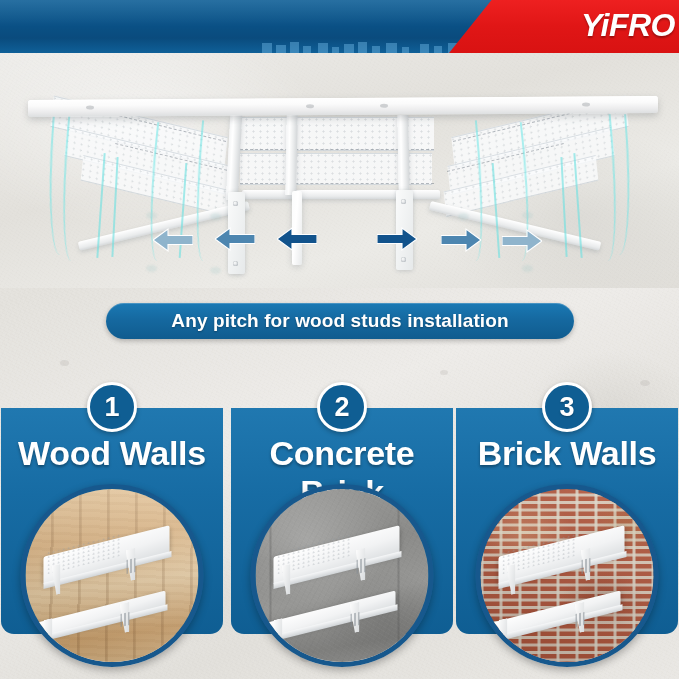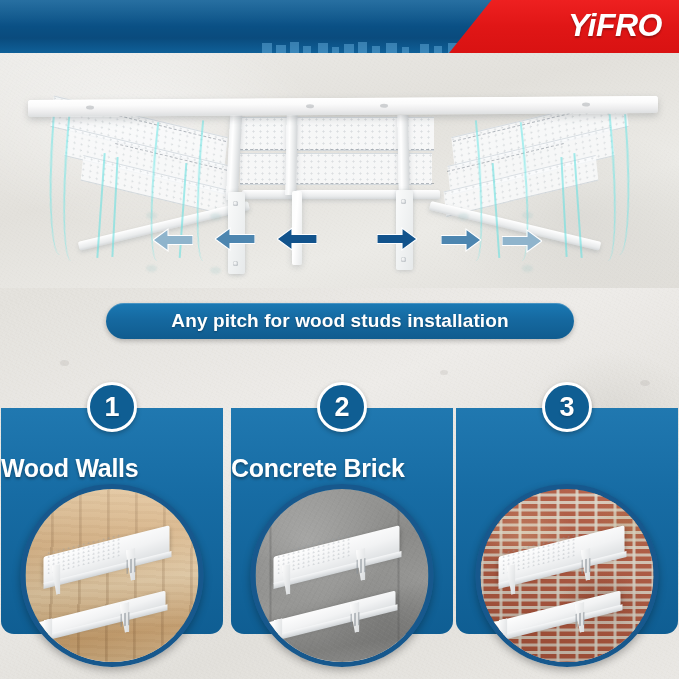--- a/index.html
+++ b/index.html
@@ -60,21 +60,21 @@
     color: #ffffff;
     font-family: "Liberation Sans", sans-serif;
     text-shadow: 0 2px 3px rgba(0,0,0,.45), 0 0 1px rgba(0,0,0,.5);
   }
   .logo-shape {
     position: absolute; top: 0; right: 0; height: 53px; width: 230px;
     background: linear-gradient(180deg, #ee2020 0%, #e01616 50%, #d91212 100%);
     clip-path: polygon(18.5% 0%, 100% 0%, 100% 100%, 0% 100%);
   }
   .logo-text {
-    position: absolute; top: 7px; right: 17px;
+    position: absolute; top: 7px; right: 4px;
     font-size: 32px; font-weight: bold; font-style: italic;
     letter-spacing: -.5px;
     color: #ffffff;
     font-family: "Liberation Sans", sans-serif;
     text-shadow: 0 2px 2px rgba(0,0,0,.3);
   }
 
   
   .hero {
     position: absolute; left: 0; top: 53px; width: 679px; height: 235px;
@@ -223,22 +223,23 @@
     position: absolute; top: 408px; width: 222px; height: 226px;
     background: linear-gradient(180deg, #2078b0 0%, #176ca4 38%, #0f5e93 100%);
     border-radius: 0 0 13px 13px;
     overflow: visible;
   }
   .card-1 { left: 1px; }
   .card-2 { left: 231px; }
   .card-3 { left: 456px; }
 
   .card-title {
-    position: absolute; left: 0; top: 46px; width: 100%;
-    color: #ffffff; font-size: 25px; font-weight: bold;
+    position: absolute; left: 0; top: 26px; width: 100%;
+    text-align: center;
+    color: #ffffff; font-size: 34px; font-weight: bold;
     letter-spacing: -.3px;
     font-family: "Liberation Sans", sans-serif;
     text-shadow: 0 2px 3px rgba(0,0,0,.35);
   }
 
   .badge {
     position: absolute; left: 50%; top: -26px;
     transform: translateX(-50%);
     width: 50px; height: 50px; border-radius: 50%;
     background: #0f5e93;
@@ -540,20 +541,21 @@
         <div class="ms-brkt" style="left:94px; top:114px; width:10px; height:30px; transform:skewY(-14deg); clip-path:polygon(0 0,100% 0,100% 100%,55% 100%);"></div>
         <div class="ms-slots" style="left:95px; top:124px; width:9px; height:13px; transform:skewY(-14deg);"></div>
       </div>
     </div>
   </div>
 
   <div class="card card-3">
     <div class="badge">
       <span>3</span>
     </div>
+    <div class="card-title">Brick Walls</div>
     <div class="photo-circle">
       <div class="photo-inner">
         <div class="tex-brick"></div>
         <div class="ms-top" style="left:18px; top:52px; width:126px; height:28px; transform:skewY(-14deg); border-radius:2px;"></div>
         <div class="ms-mesh" style="left:22px; top:54px; width:74px;  height:22px; transform:skewY(-14deg);"></div>
         <div class="ms-edge" style="left:18px; top:78px; width:128px; height:6px;  transform:skewY(-14deg);"></div>
         <div class="ms-brkt" style="left:26px; top:76px; width:9px;  height:30px; transform:skewY(-14deg); clip-path:polygon(0 0,100% 0,100% 100%,55% 100%);"></div>
         <div class="ms-brkt" style="left:100px;top:60px; width:10px; height:32px; transform:skewY(-14deg); clip-path:polygon(0 0,100% 0,100% 100%,55% 100%);"></div>
         <div class="ms-slots" style="left:101px;top:70px; width:9px; height:14px; transform:skewY(-14deg);"></div>
         <div class="ms-top" style="left:8px;  top:118px; width:132px; height:16px; transform:skewY(-14deg); border-radius:2px;"></div>

